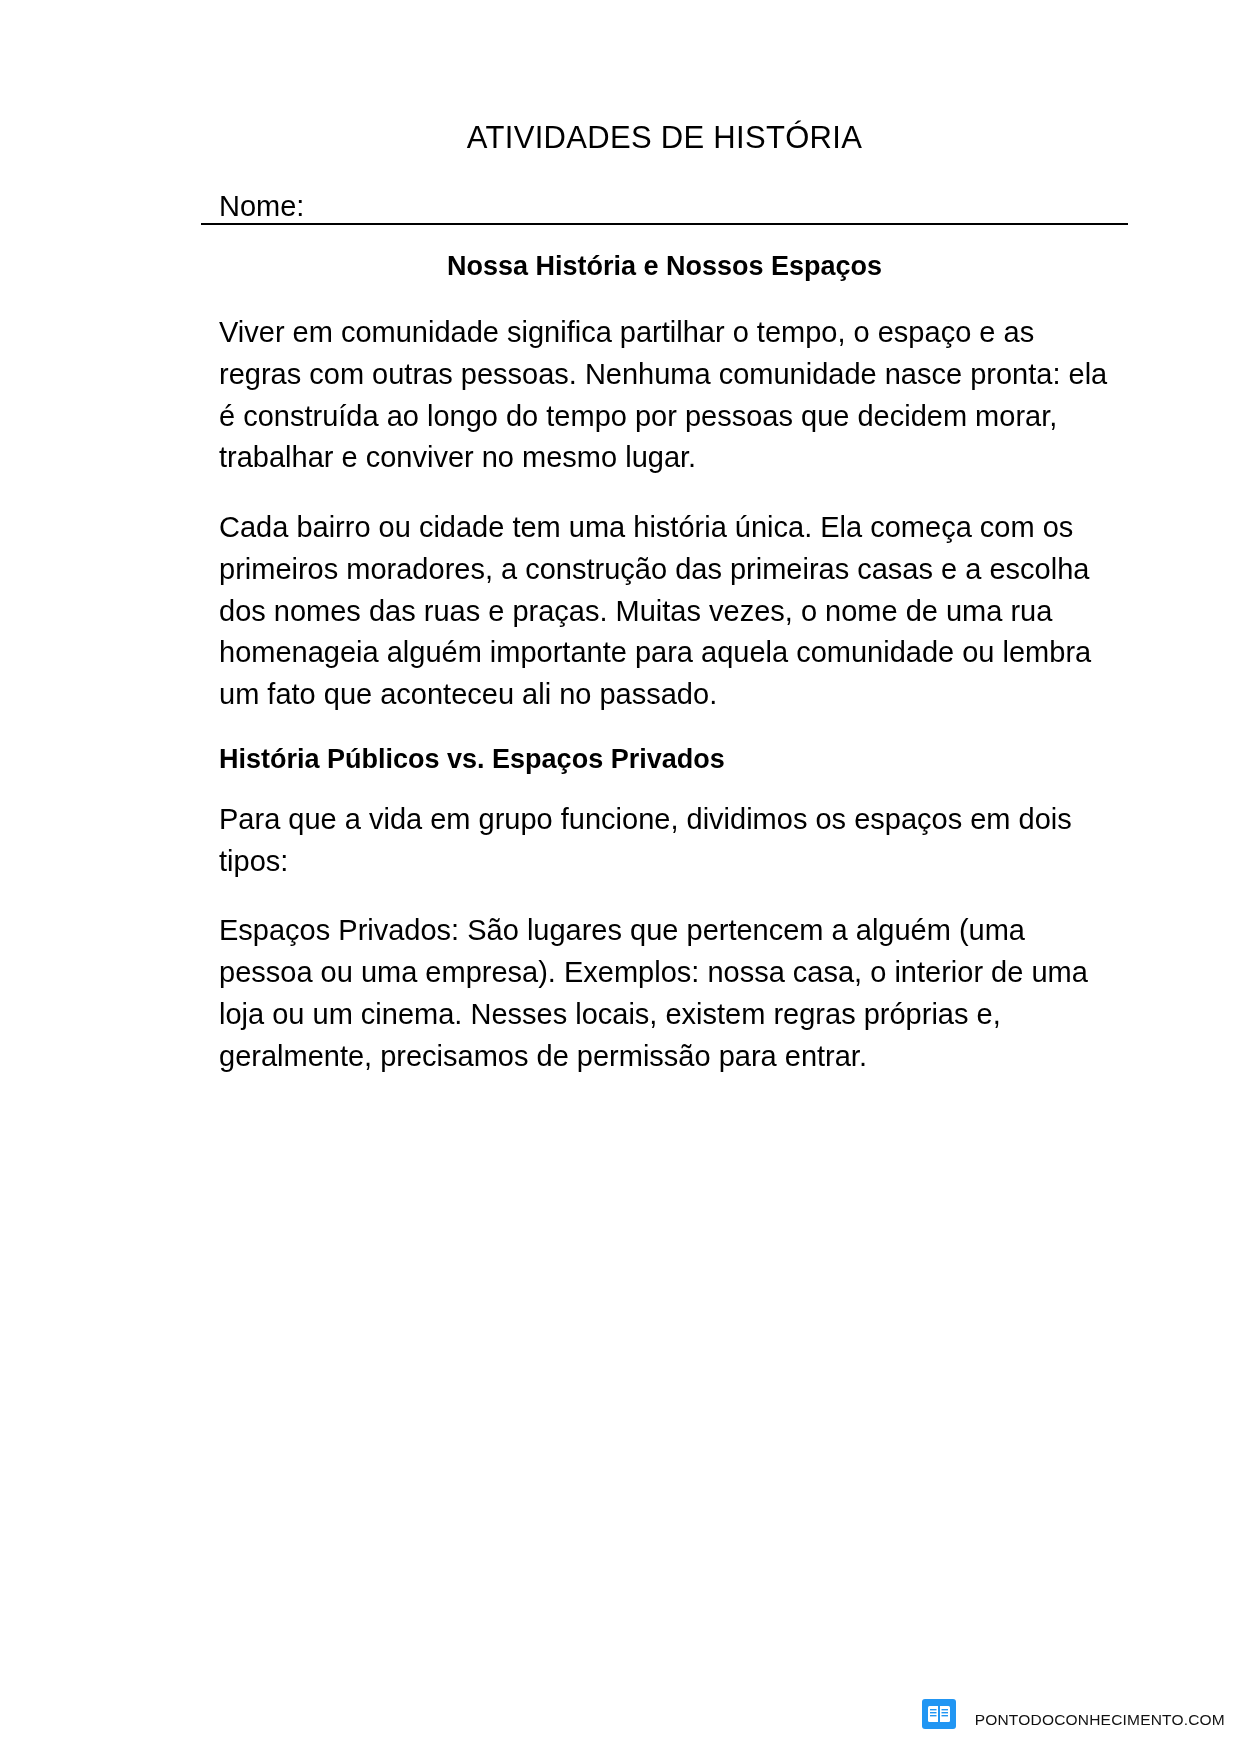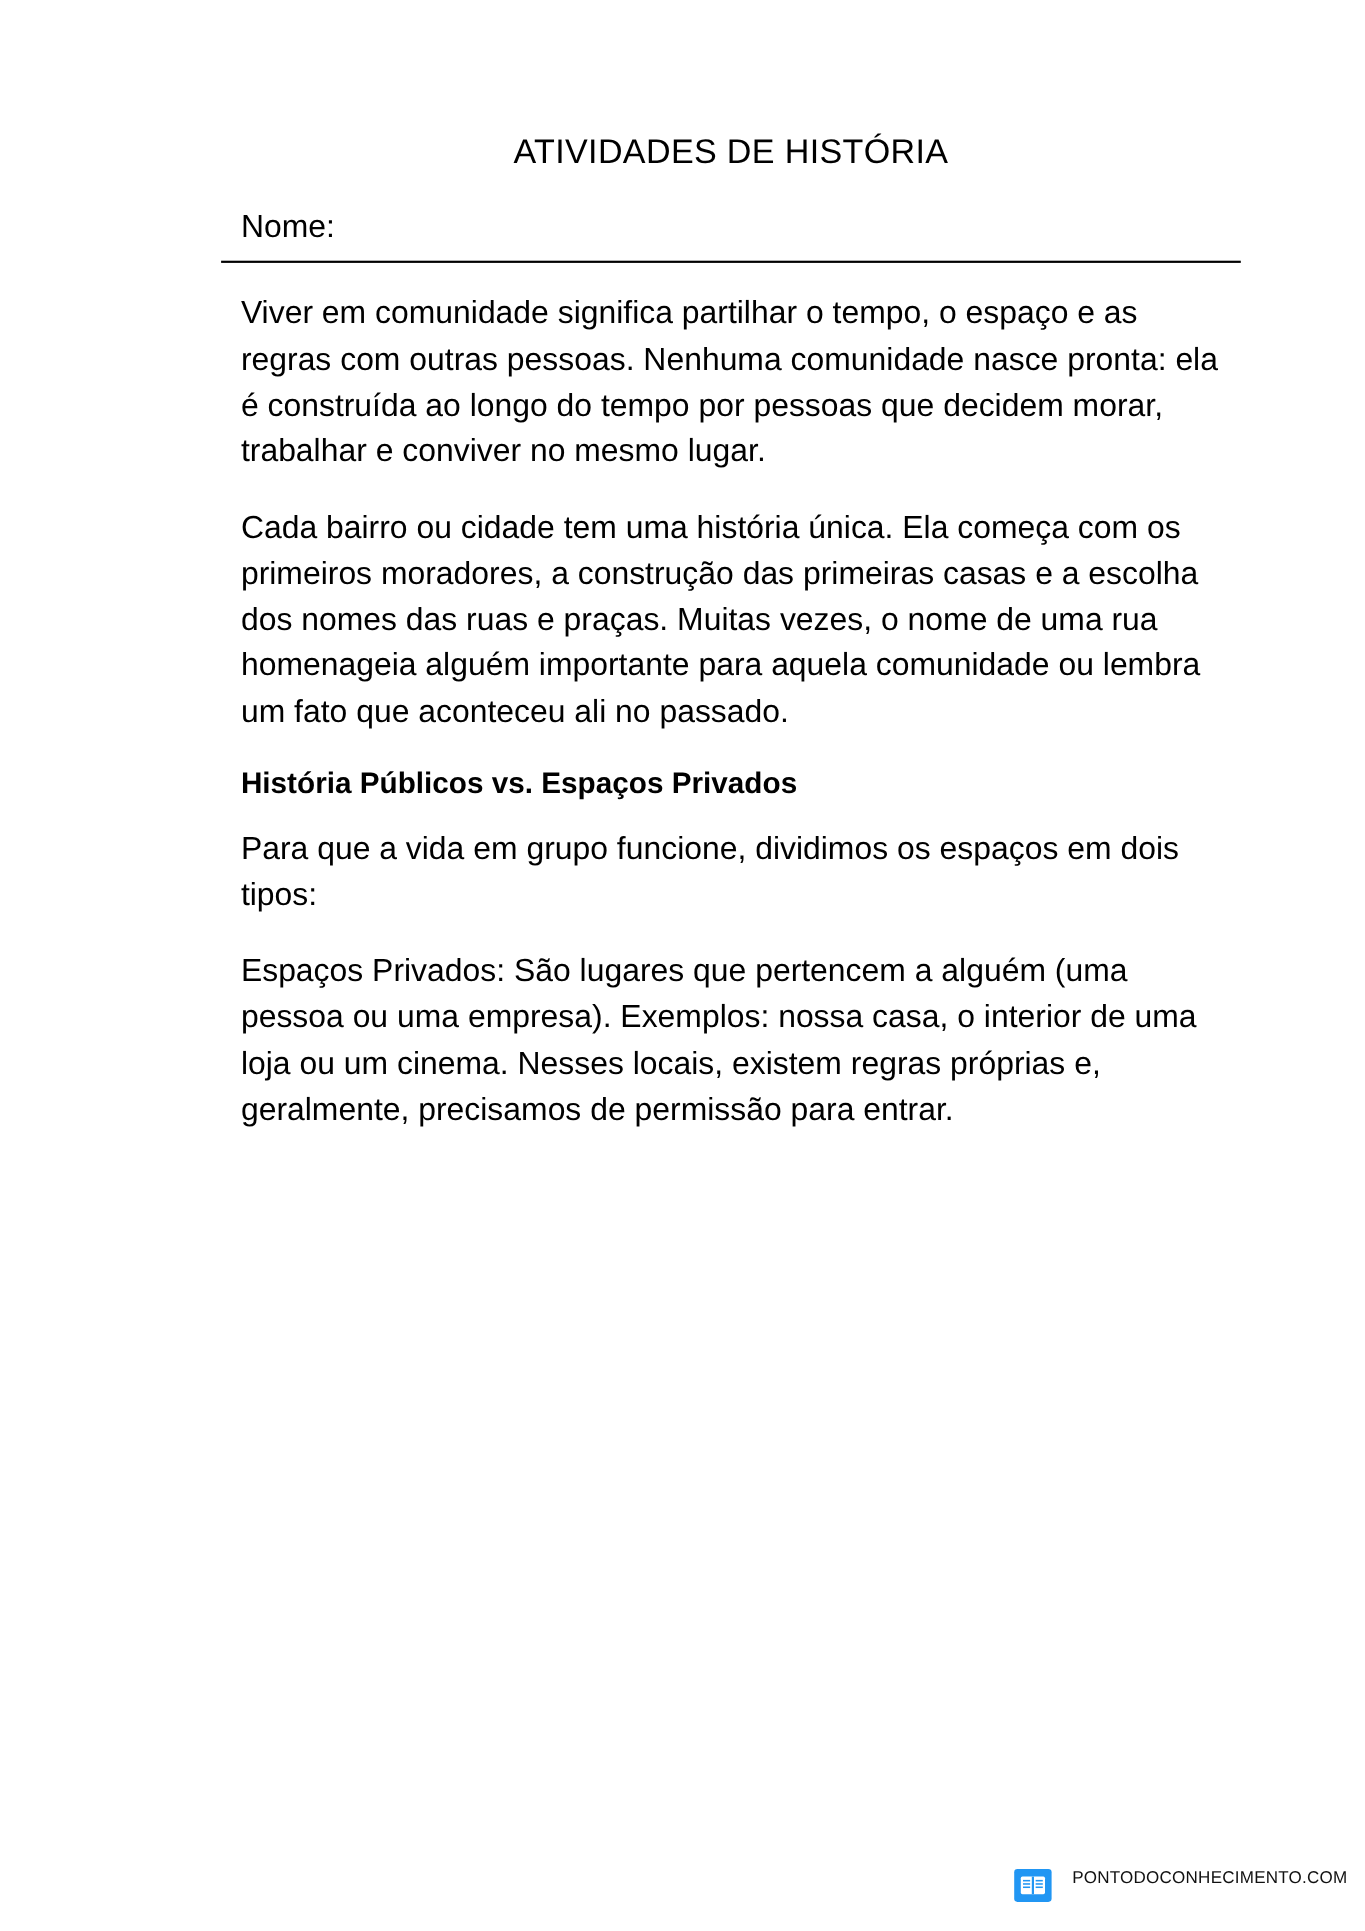--- a/index.html
+++ b/index.html
@@ -28,21 +28,20 @@
     font-size: 31px;
     letter-spacing: 0.3px;
     margin: 0 0 34px 0;
     font-weight: 400;
   }
   .name-date-row {
     display: flex;
     align-items: baseline;
     font-size: 29px;
     border-bottom: 2px solid #000;
-    padding-bottom: 14px;
     margin: 0 -18px 26px -18px;
     padding-left: 18px;
     padding-right: 18px;
   }
   .name-label {
     flex: 0 0 auto;
   }
   .name-spacer {
     flex: 1 1 auto;
   }
@@ -65,21 +64,21 @@
   h2.sub-heading {
     font-size: 27px;
     font-weight: bold;
     margin: 0 0 24px 0;
   }
   .watermark {
     position: absolute;
     right: 60px;
     bottom: 26px;
     display: flex;
-    align-items: flex-start;
+    align-items: flex-end;
     gap: 19px;
     background: #ffffff;
     padding-left: 36px;
   }
   .wm-badge {
     width: 34px;
     height: 30px;
     background: #2196f3;
     border-radius: 3px;
     display: flex;
@@ -99,20 +98,21 @@
 
 <div class="page">
 
   <h1 class="doc-title">ATIVIDADES DE HISTÓRIA</h1>
 
   <div class="name-date-row">
     <span class="name-label">Nome:</span>
     <span class="name-spacer"></span>
   </div>
 
+  <div class="section-title-center">Nossa História e Nossos Espaços</div>
 
   <p class="body-text">Viver em comunidade significa partilhar o tempo, o espaço e as regras com outras pessoas. Nenhuma comunidade nasce pronta: ela é construída ao longo do tempo por pessoas que decidem morar, trabalhar e conviver no mesmo lugar.</p>
 
   <p class="body-text">Cada bairro ou cidade tem uma história única. Ela começa com os primeiros moradores, a construção das primeiras casas e a escolha dos nomes das ruas e praças. Muitas vezes, o nome de uma rua homenageia alguém importante para aquela comunidade ou lembra um fato que aconteceu ali no passado.</p>
 
   <h2 class="sub-heading">História Públicos vs. Espaços Privados</h2>
   <p class="body-text">Para que a vida em grupo funcione, dividimos os espaços em dois tipos:</p>
   <p class="body-text">Espaços Privados: São lugares que pertencem a alguém (uma pessoa ou uma empresa). Exemplos: nossa casa, o interior de uma loja ou um cinema. Nesses locais, existem regras próprias e, geralmente, precisamos de permissão para entrar.</p>
 
   <div class="watermark">

